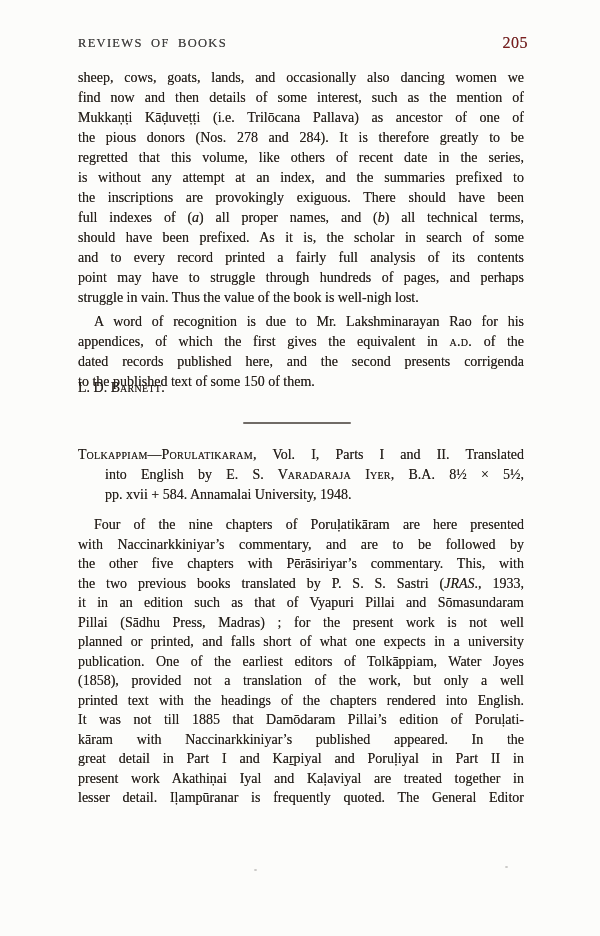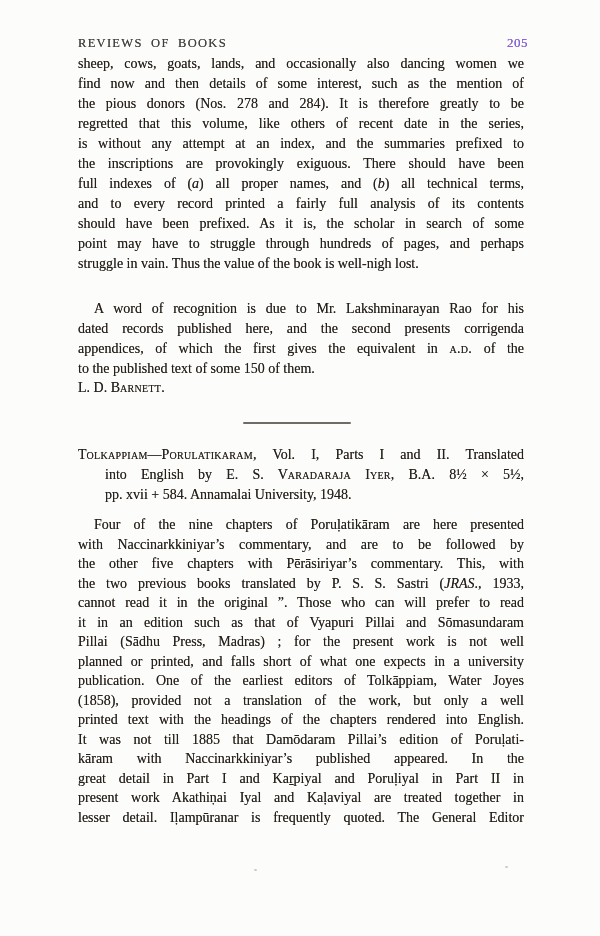--- a/index.html
+++ b/index.html
@@ -20,22 +20,22 @@
   .hang .line + .line { padding-left:27px; }
   .sc { font-variant:small-caps; letter-spacing:0.3px; }
   i { font-style:italic; }
 
   .running-head { position:absolute; left:78px; width:446px; top:36px; height:16px; }
   .rh-title {
     display:block; text-align:left; font-size:12.5px; line-height:14px;
     letter-spacing:1.3px; word-spacing:4px; color:#404040;
   }
   .page-num {
-    position:absolute; right:-4px; top:-1px; font-size:13px; line-height:16px;
-    letter-spacing:0.5px; color:#8b5cf6;
+    position:absolute; right:-4px; top:-1px; font-size:16px; line-height:16px;
+    letter-spacing:0.5px; color:#7f1d1d;
   }
   .signature {
     position:absolute; left:78px; width:446px; top:378px;
     text-align:left; padding-right:26px; box-sizing:border-box;
     line-height:20px;
   }
   .rule {
     position:absolute; left:243px; top:422px; width:108px; height:2px;
     background:#57514b; border-radius:1px; opacity:0.85;
   }
@@ -46,57 +46,57 @@
 </head>
 <body>
 
 <div class="page">
 
   <div class="running-head">
     <span class="rh-title">REVIEWS OF BOOKS</span>
     <span class="page-num">205</span>
   </div>
 
-  <div class="block lh20 noj-last" style="top:54px;">
+  <div class="block lh20 noj-last" style="top:68px;">
       <div class="line">sheep, cows, goats, lands, and occasionally also dancing women we</div>
       <div class="line">find now and then details of some interest, such as the mention of</div>
+      <div class="line">Mukkaṇṭi Kāḍuveṭṭi (i.e. Trilōcana Pallava) as ancestor of one of</div>
       <div class="line">the pious donors (Nos. 278 and 284).  It is therefore greatly to be</div>
       <div class="line">regretted that this volume, like others of recent date in the series,</div>
       <div class="line">is without any attempt at an index, and the summaries prefixed to</div>
       <div class="line">the inscriptions are provokingly exiguous.  There should have been</div>
       <div class="line">full indexes of (<i>a</i>) all proper names, and (<i>b</i>) all technical terms,</div>
+      <div class="line">should have been prefixed.  As it is, the scholar in search of some</div>
       <div class="line">and to every record printed a fairly full analysis of its contents</div>
-      <div class="line">should have been prefixed.  As it is, the scholar in search of some</div>
       <div class="line">point may have to struggle through hundreds of pages, and perhaps</div>
       <div class="line">struggle in vain.  Thus the value of the book is well-nigh lost.</div>
     </div>
 
-  <div class="block lh20 noj-last indent" style="top:299px;">
+  <div class="block lh20 noj-last indent" style="top:312px;">
       <div class="line">A word of recognition is due to Mr. Lakshminarayan Rao for his</div>
+      <div class="line">appendices, of which the first gives the equivalent in <span class="sc">a.d.</span> of the</div>
       <div class="line">dated records published here, and the second presents corrigenda</div>
-      <div class="line">appendices, of which the first gives the equivalent in <span class="sc">a.d.</span> of the</div>
       <div class="line">to the published text of some 150 of them.</div>
     </div>
 
   <div class="signature">L. D. B<span class="sc">arnett</span>.</div>
 
   <div class="rule"></div>
 
   <div class="block lh20 noj-last hang" style="top:445px;">
       <div class="line">T<span class="sc">olkappiam</span>—P<span class="sc">orulatikaram</span>, Vol. I, Parts I and II.  Translated</div>
       <div class="line">into English by E. S. V<span class="sc">aradaraja</span> I<span class="sc">yer</span>, B.A.  8½ × 5½,</div>
       <div class="line">pp. xvii + 584.  Annamalai University, 1948.</div>
     </div>
 
   <div class="block lh195 indent" style="top:515px;">
       <div class="line">Four of the nine chapters of Poruḷatikāram are here presented</div>
       <div class="line">with Naccinarkkiniyar’s commentary, and are to be followed by</div>
       <div class="line">the other five chapters with Pērāsiriyar’s commentary.  This, with</div>
       <div class="line">the two previous books translated by P. S. S. Sastri (<i>JRAS</i>., 1933,</div>
-      <div class="line">cannot read it in the original ”.  Those who can will prefer to read</div>
       <div class="line">it in an edition such as that of Vyapuri Pillai and Sōmasundaram</div>
       <div class="line">Pillai (Sādhu Press, Madras) ;  for the present work is not well</div>
       <div class="line">planned or printed, and falls short of what one expects in a university</div>
       <div class="line">publication.  One of the earliest editors of Tolkāppiam, Water Joyes</div>
       <div class="line">(1858), provided not a translation of the work, but only a well</div>
       <div class="line">printed text with the headings of the chapters rendered into English.</div>
       <div class="line">It was not till 1885 that Damōdaram Pillai’s edition of Poruḷati-</div>
       <div class="line">kāram with Naccinarkkiniyar’s published appeared.  In the</div>
       <div class="line">great detail in Part I and Kaṟpiyal and Poruḷiyal in Part II in</div>
       <div class="line">present work Akathiṇai Iyal and Kaḷaviyal are treated together in</div>

